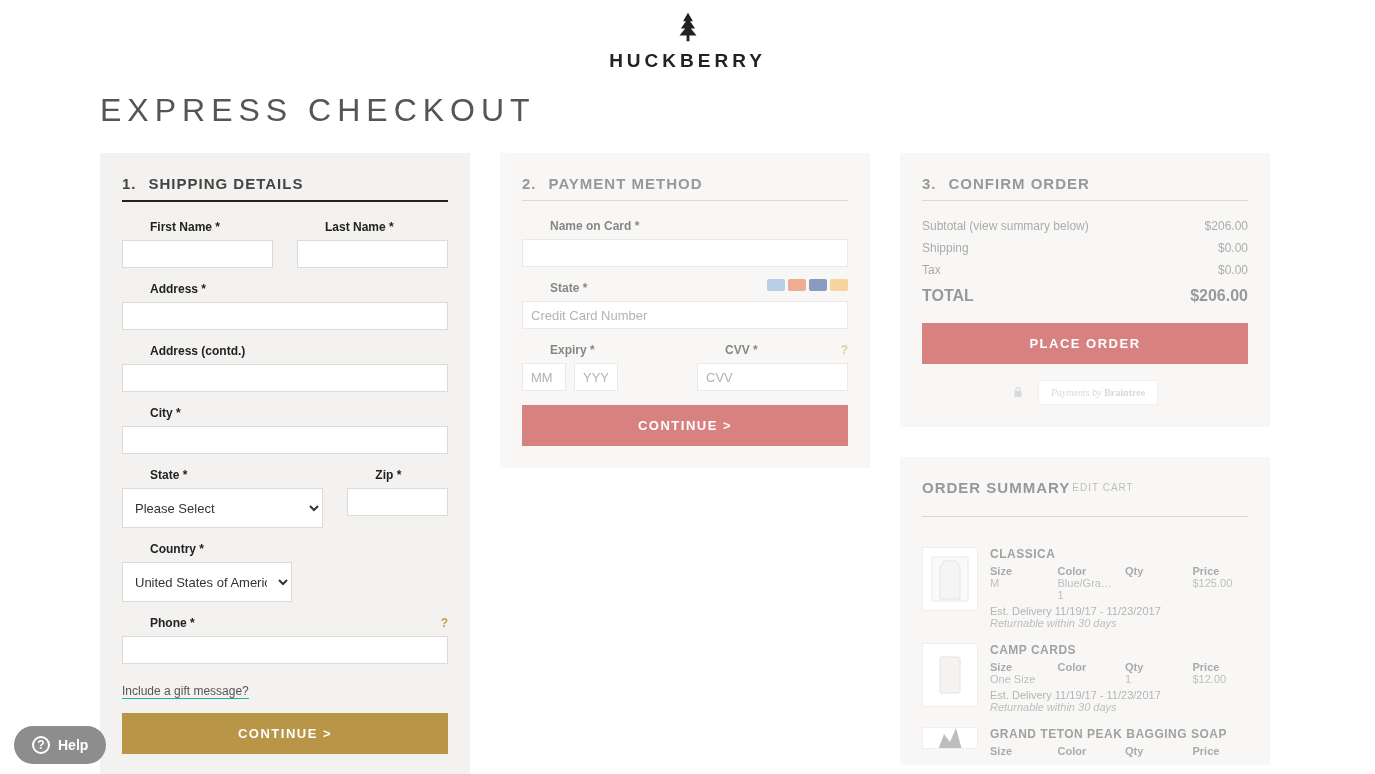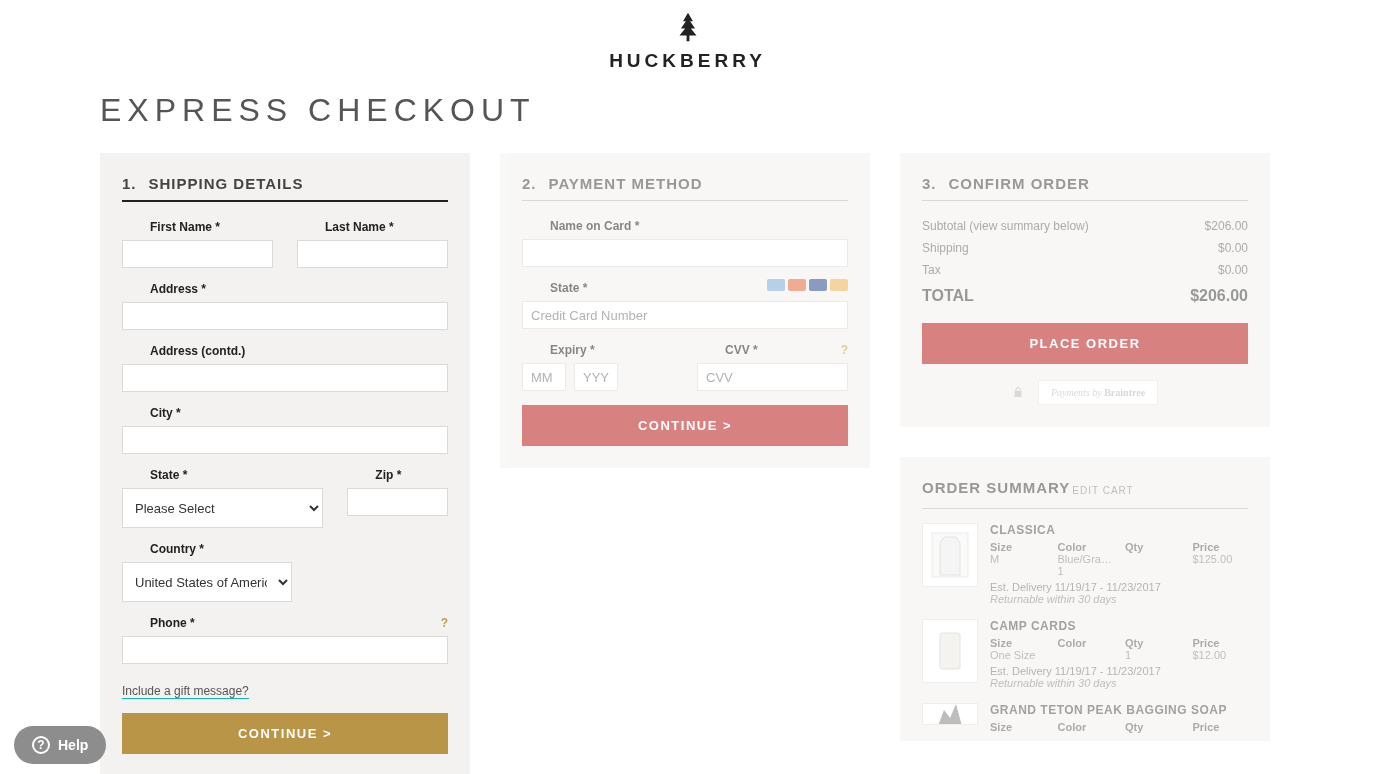--- a/index.html
+++ b/index.html
@@ -126,21 +126,21 @@
   .summary-line { display:flex; justify-content:space-between; font-size:12px; color:#666; margin-bottom:8px; }
   .summary-total { display:flex; justify-content:space-between; font-size:16px; font-weight:700; color:#444; margin: 10px 0 18px; }
 
   .braintree {
     text-align:center; margin-top: 16px; font-size: 10px; color:#bbb;
     display:flex; align-items:center; justify-content:center; gap:14px;
   }
   .braintree .box { border:1px solid #e5e5e5; padding:6px 12px; font-family: Georgia, serif; font-style: italic; background:#fff; }
   .braintree .box b { font-weight:700; font-style:normal; }
 
-  .order-head { display:flex; align-items:flex-end; border-bottom:1px solid #bbb; padding-bottom:12px; margin-bottom:14px;}
+  .order-head { display:flex; align-items:center; border-bottom:1px solid #bbb; padding-bottom:20px; margin-bottom:30px;}
   .order-head h3 { font-size:15px; font-weight:700; letter-spacing:1px; color:#444; }
   .edit-cart { font-size:10px; letter-spacing:1px; color:#888; margin-left:2px; }
 
   .item { display:flex; gap:12px; margin-bottom: 14px; }
   .thumb {
     width:56px; height:64px; background:#fff; border:1px solid #e3e1dd;
     display:flex; align-items:center; justify-content:center; color:#ccc; font-size:10px;
   }
   .item-body { flex:1; font-size:11px; color:#777; }
   .item-name { font-weight:700; font-size:12px; letter-spacing:0.5px; color:#555; margin-bottom:4px; }

